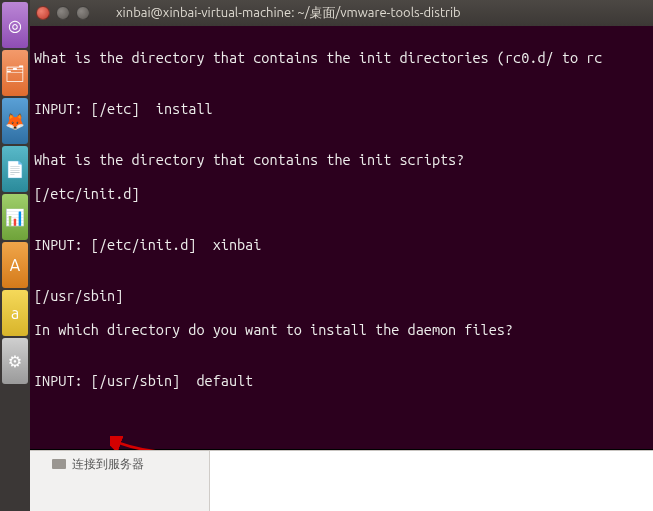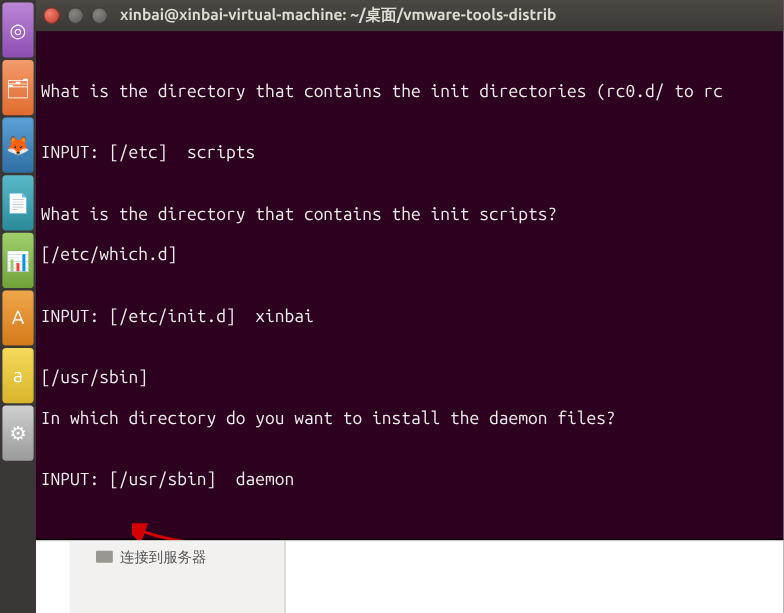--- a/index.html
+++ b/index.html
@@ -65,34 +65,33 @@
     width: 14px; height: 14px; border-radius: 50%;
     display: inline-block;
     border: 1px solid rgba(0,0,0,0.4);
   }
   .wbtn.close { background: radial-gradient(circle at 35% 35%, #f08070, #c0392b); }
   .wbtn.min   { background: radial-gradient(circle at 35% 35%, #8a8682, #5a5652); }
   .wbtn.max   { background: radial-gradient(circle at 35% 35%, #8a8682, #5a5652); }
   .title-text {
     color: #dfdbd2;
     font-size: 13px;
-    font-weight: bold;
-    margin-left: 4px;
+    font-weight: normal;
+    margin-left: 20px;
     white-space: nowrap;
   }
   .term-body {
     flex: 1;
     padding: 6px 4px 0 4px;
     font-family: "Ubuntu Mono", "DejaVu Sans Mono", monospace;
     font-size: 14.5px;
     line-height: 17px;
     color: #eeeeec;
     white-space: pre;
     overflow: hidden;
-    margin-top: 18px;
   }
   .term-body .line { display: block; }
   .arrow {
     position: absolute;
     left: 110px;
     top: 436px;
     width: 70px;
     height: 20px;
     pointer-events: none;
   }
@@ -107,21 +106,20 @@
   }
   .files-sidebar {
     position: absolute;
     left: 0; top: 0;
     width: 180px; height: 61px;
     background: #f2f1f0;
     border-right: 1px solid #d0ccc8;
     font-size: 12px;
     color: #555;
     padding: 4px 0 0 22px;
-    margin-left: 28px;
   }
   .files-sidebar .item {
     display: flex;
     align-items: center;
     gap: 6px;
     height: 18px;
   }
   .mini-icon {
     width: 14px; height: 10px;
     background: #9a9691;
@@ -161,31 +159,31 @@
 <div class="terminal-window">
   <div class="titlebar">
     <span class="wbtn close"></span>
     <span class="wbtn min"></span>
     <span class="wbtn max"></span>
     <span class="title-text">xinbai@xinbai-virtual-machine: ~/桌面/vmware-tools-distrib</span>
   </div>
   <div class="term-body">
 <span class="line">What is the directory that contains the init directories (rc0.d/ to rc</span>
 <span class="line"></span>
-<span class="line">INPUT: [/etc]  scripts</span>
+<span class="line">INPUT: [/etc]  install</span>
 <span class="line"></span>
 <span class="line">What is the directory that contains the init scripts?</span>
-<span class="line">[/etc/which.d]</span>
+<span class="line">[/etc/init.d]</span>
 <span class="line"></span>
 <span class="line">INPUT: [/etc/init.d]  xinbai</span>
 <span class="line"></span>
 <span class="line">[/usr/sbin]</span>
 <span class="line">In which directory do you want to install the daemon files?</span>
 <span class="line"></span>
-<span class="line">INPUT: [/usr/sbin]  daemon</span>
+<span class="line">INPUT: [/usr/sbin]  default</span>
 <span class="line"></span>
 
 
 <span class="line"></span>
 
 <span class="line"></span>
 
 
 
   </div>

